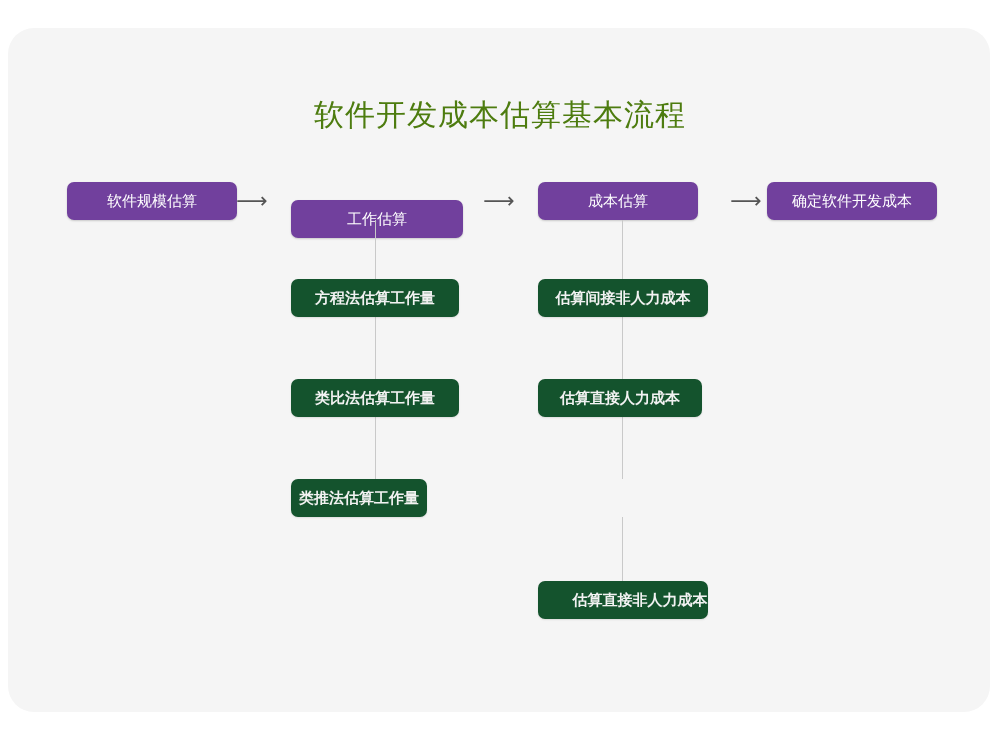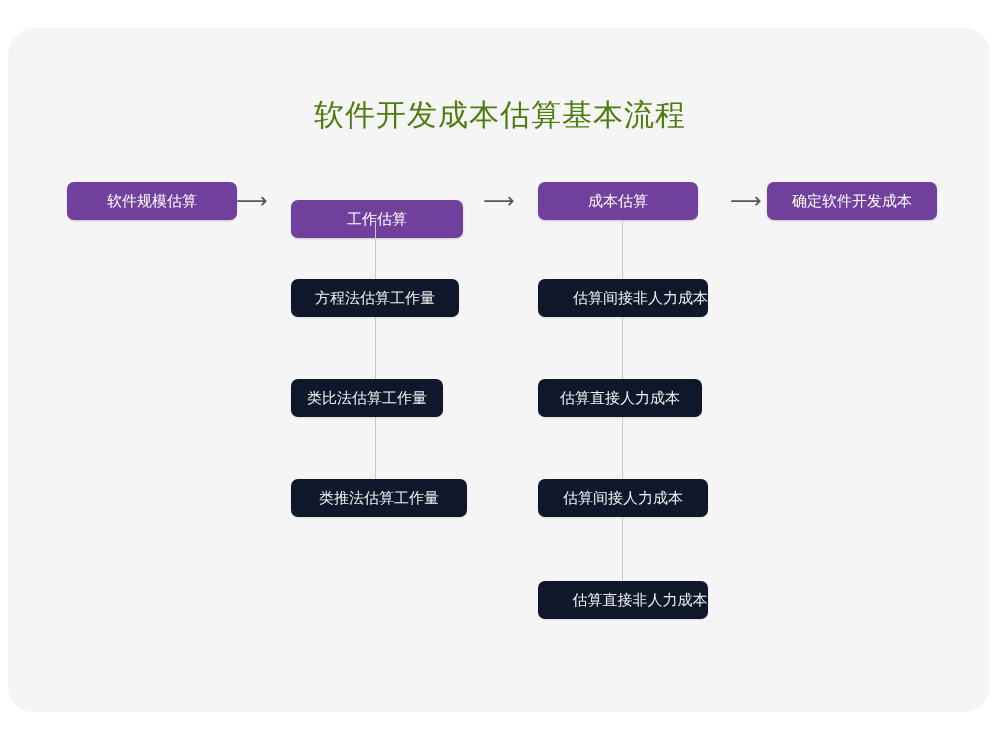--- a/index.html
+++ b/index.html
@@ -56,23 +56,24 @@
     font-size: 15px;
     white-space: nowrap;
     overflow: hidden;
   }
   .node.primary {
     background: #71409D;
     color: #ffffff;
     box-shadow: 0 1px 2px rgba(0,0,0,0.18);
   }
   .node.sub {
-    background: #0f172a;
+    background: #14532d;
     color: #f2f2f2;
     box-shadow: 0 1px 2px rgba(0,0,0,0.10);
+    font-weight: bold;
   }
 
   
   .arrow {
     position: absolute;
     top: 190px;
     height: 22px;
     line-height: 22px;
     font-size: 22px;
     color: #555555;
@@ -91,24 +92,24 @@
   #node-scale      { left: 43px;  top: 182px; width: 170px; margin-left: 24px; }
   #node-effort     { left: 291px; top: 180px; width: 172px; margin-top: 20px; }
   #node-cost       { left: 538px; top: 182px; width: 160px; }
   #node-final      { left: 767px; top: 182px; width: 170px; }
 
   #arrow-1 { left: 224px; }
   #arrow-2 { left: 471px; }
   #arrow-3 { left: 718px; }
 
   #node-l1 { left: 291px; top: 279px; width: 168px; }
-  #node-l2 { left: 291px; top: 379px; width: 152px; }
-  #node-l3 { left: 291px; top: 479px; width: 176px; }
+  #node-l2 { left: 291px; top: 379px; width: 168px; }
+  #node-l3 { left: 291px; top: 479px; width: 136px; }
 
-  #node-r1 { left: 538px; top: 279px; width: 170px; text-align: right; }
+  #node-r1 { left: 538px; top: 279px; width: 170px; }
   #node-r2 { left: 538px; top: 379px; width: 164px; }
   #node-r3 { left: 538px; top: 479px; width: 170px; }
   #node-r4 { left: 538px; top: 581px; width: 170px; padding-left: 34px; }
 
   
   #vl-a { left: 375px; top: 220px; height: 59px; }
   #vl-b { left: 375px; top: 317px; height: 62px; }
   #vl-c { left: 375px; top: 417px; height: 62px; }
 
   
@@ -152,17 +153,16 @@
 
   <div class="vline" id="vr-a"></div>
   <div class="vline" id="vr-b"></div>
   <div class="vline" id="vr-c"></div>
   <div class="vline" id="vr-d"></div>
 
   <div class="node sub" id="node-r1">估算间接非人力成本</div>
 
   <div class="node sub" id="node-r2">估算直接人力成本</div>
 
-  <div class="node sub" id="node-r3">估算间接人力成本</div>
 
   <div class="node sub" id="node-r4">估算直接非人力成本</div>
 
 </div>
 
 </body></html>

